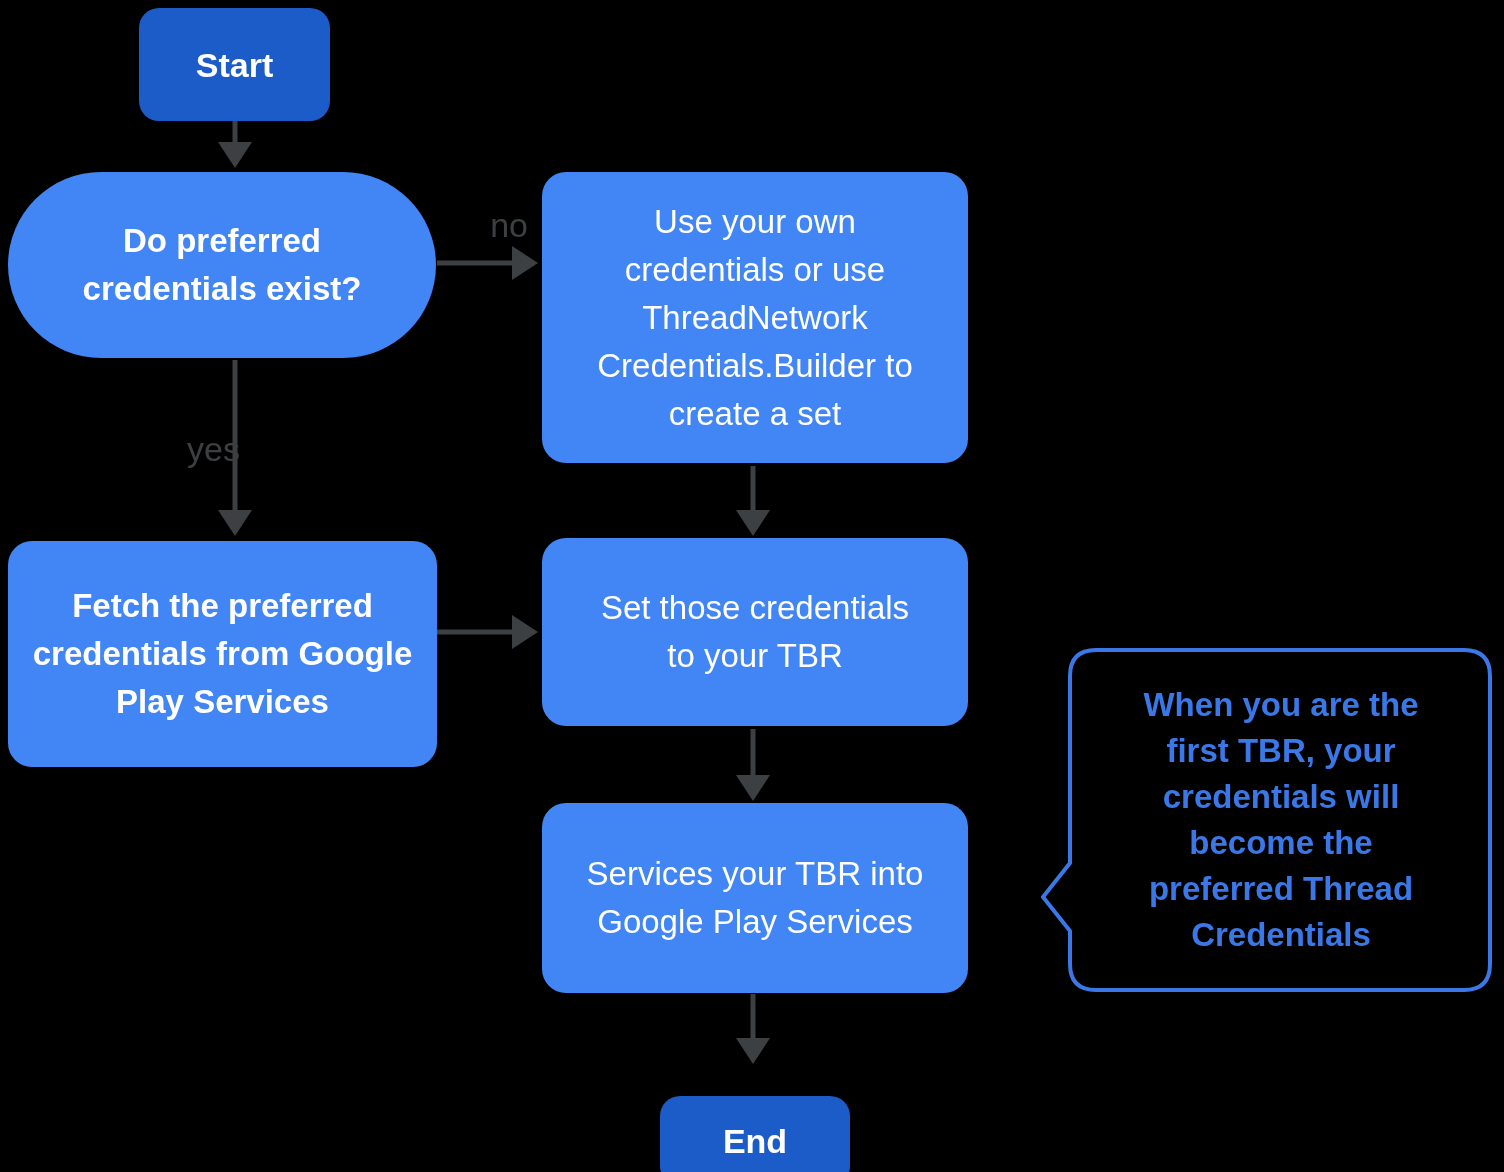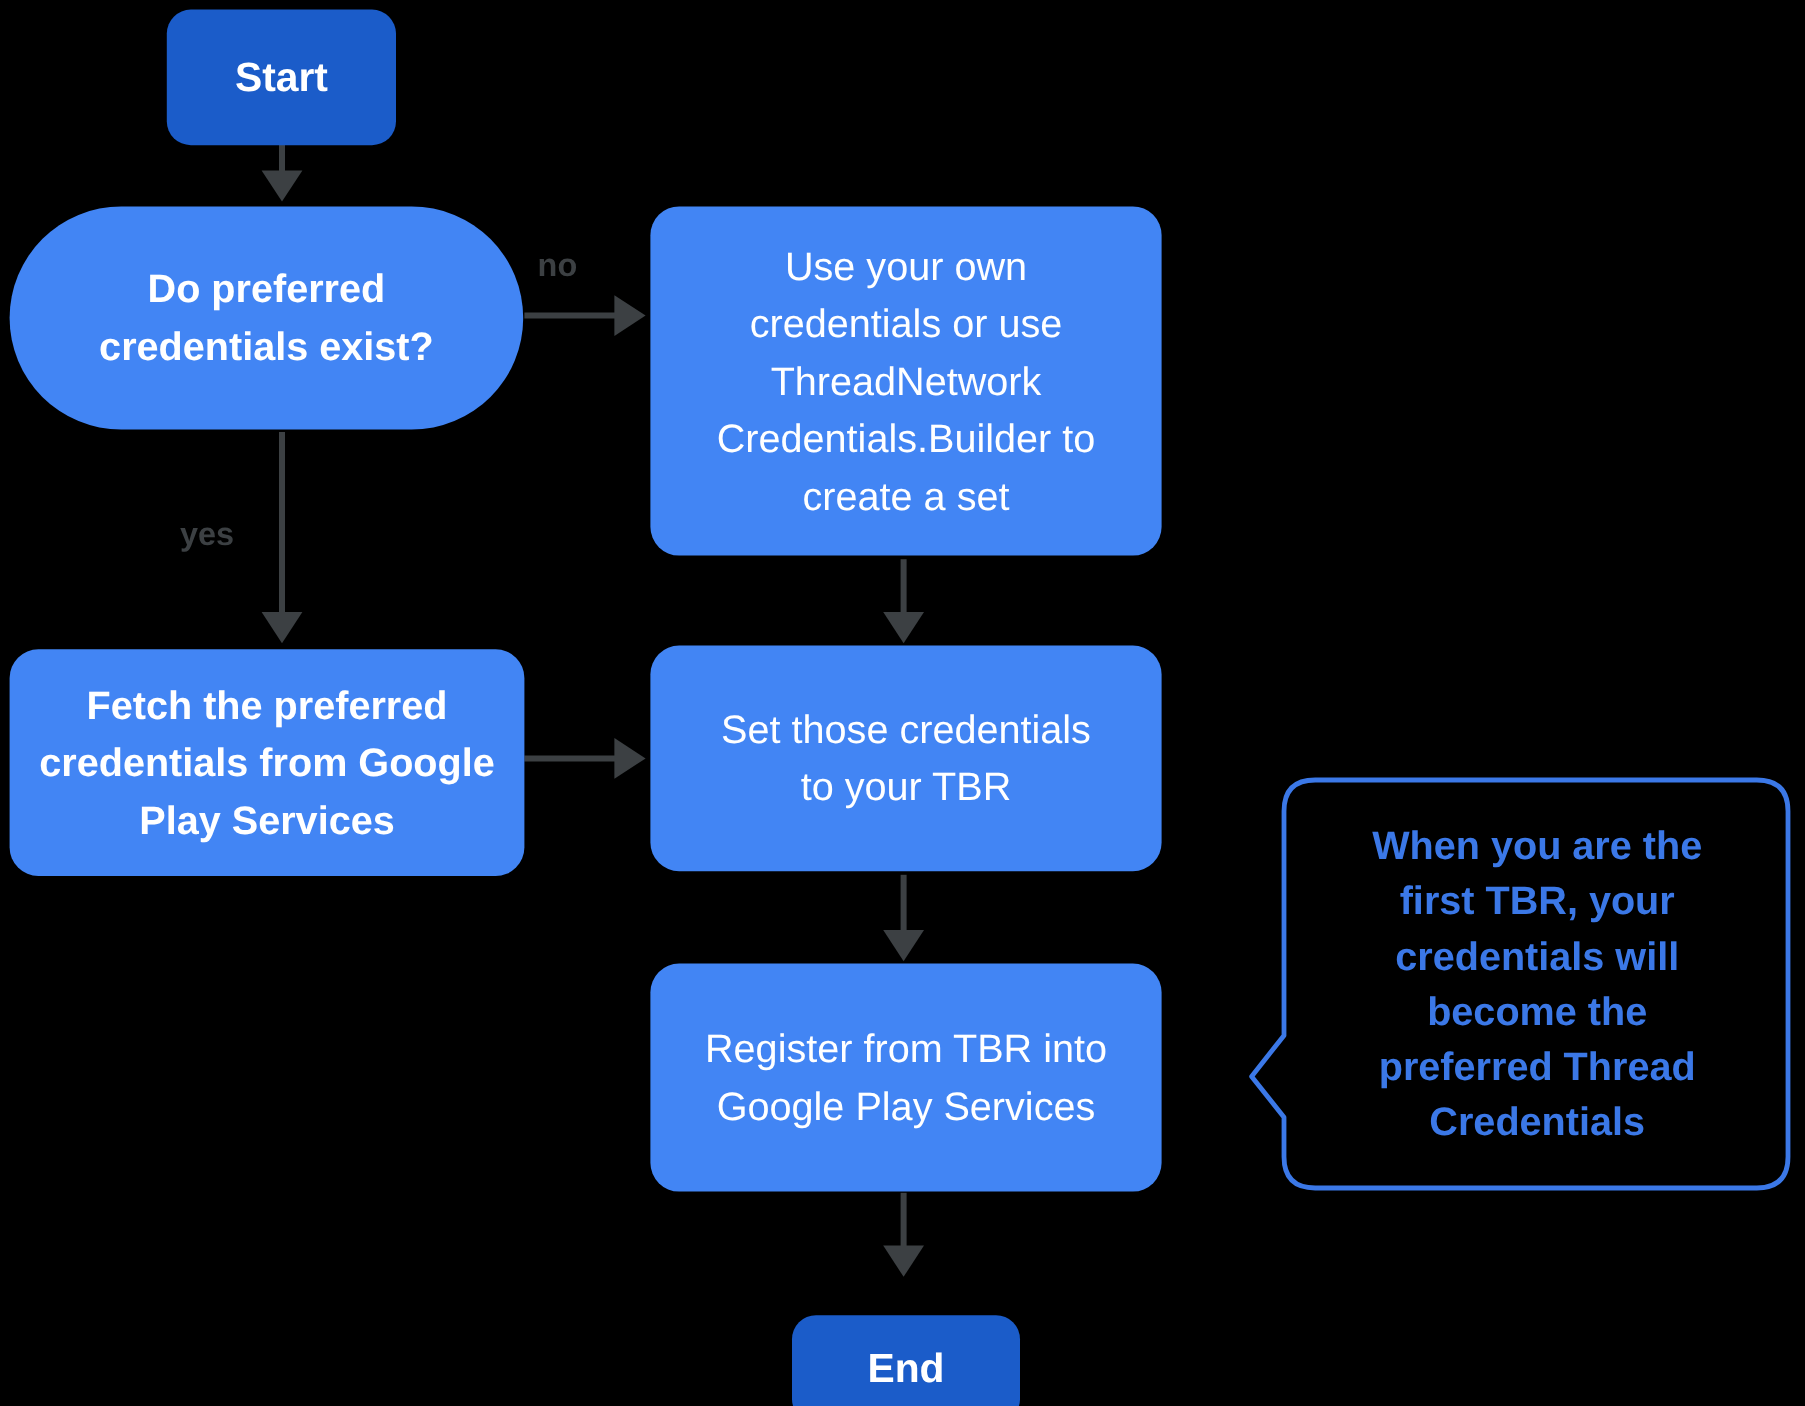--- a/index.html
+++ b/index.html
@@ -51,23 +51,23 @@
   }
   .decision {
     background: var(--node-fill);
     border-radius: 93px;
     font-weight: 700;
   }
   .edge-label {
     position: absolute;
     z-index: 2;
     color: var(--edge-label);
-    font-size: 27px;
-    font-weight: 700;
-    text-align: left;
+    font-size: 34px;
+    font-weight: 400;
+    text-align: right;
   }
   .callout-svg {
     position: absolute;
     left: 0; top: 0;
     width: 1504px; height: 1172px;
     z-index: 1;
     pointer-events: none;
   }
   .callout-svg path {
     fill: none;
@@ -139,30 +139,30 @@
   </div>
 
   <div class="node decision" style="left:8px; top:172px; width:428px; height:186px;">
     <span class="wrap-360">Do preferred credentials exist?</span>
   </div>
 
   <div class="node process" style="left:542px; top:172px; width:426px; height:291px;">
     <span class="wrap-340">Use your own credentials or use ThreadNetwork Credentials.Builder to create a set</span>
   </div>
 
-  <div class="node process heavy" style="left:8px; top:541px; width:429px; height:189px;">
+  <div class="node process heavy" style="left:8px; top:541px; width:429px; height:226px;">
     <span class="wrap-390">Fetch the preferred credentials from Google Play Services</span>
   </div>
 
   <div class="node process" style="left:542px; top:538px; width:426px; height:188px;">
     <span class="wrap-340">Set those credentials to your TBR</span>
   </div>
 
   <div class="node process" style="left:542px; top:803px; width:426px; height:190px;">
-    <span class="wrap-340">Register from TBR into Google Play Services</span>
+    <span class="wrap-340">Services your TBR into Google Play Services</span>
   </div>
 
   <div class="node terminal" style="left:660px; top:1068px; width:190px; height:90px;margin-top:28px;">
     <span>End</span>
   </div>
 
   <div class="edge-label" style="left:448px; top:206px; width:80px;">no</div>
 
   <div class="edge-label" style="left:150px; top:430px; width:90px;">yes</div>
 

